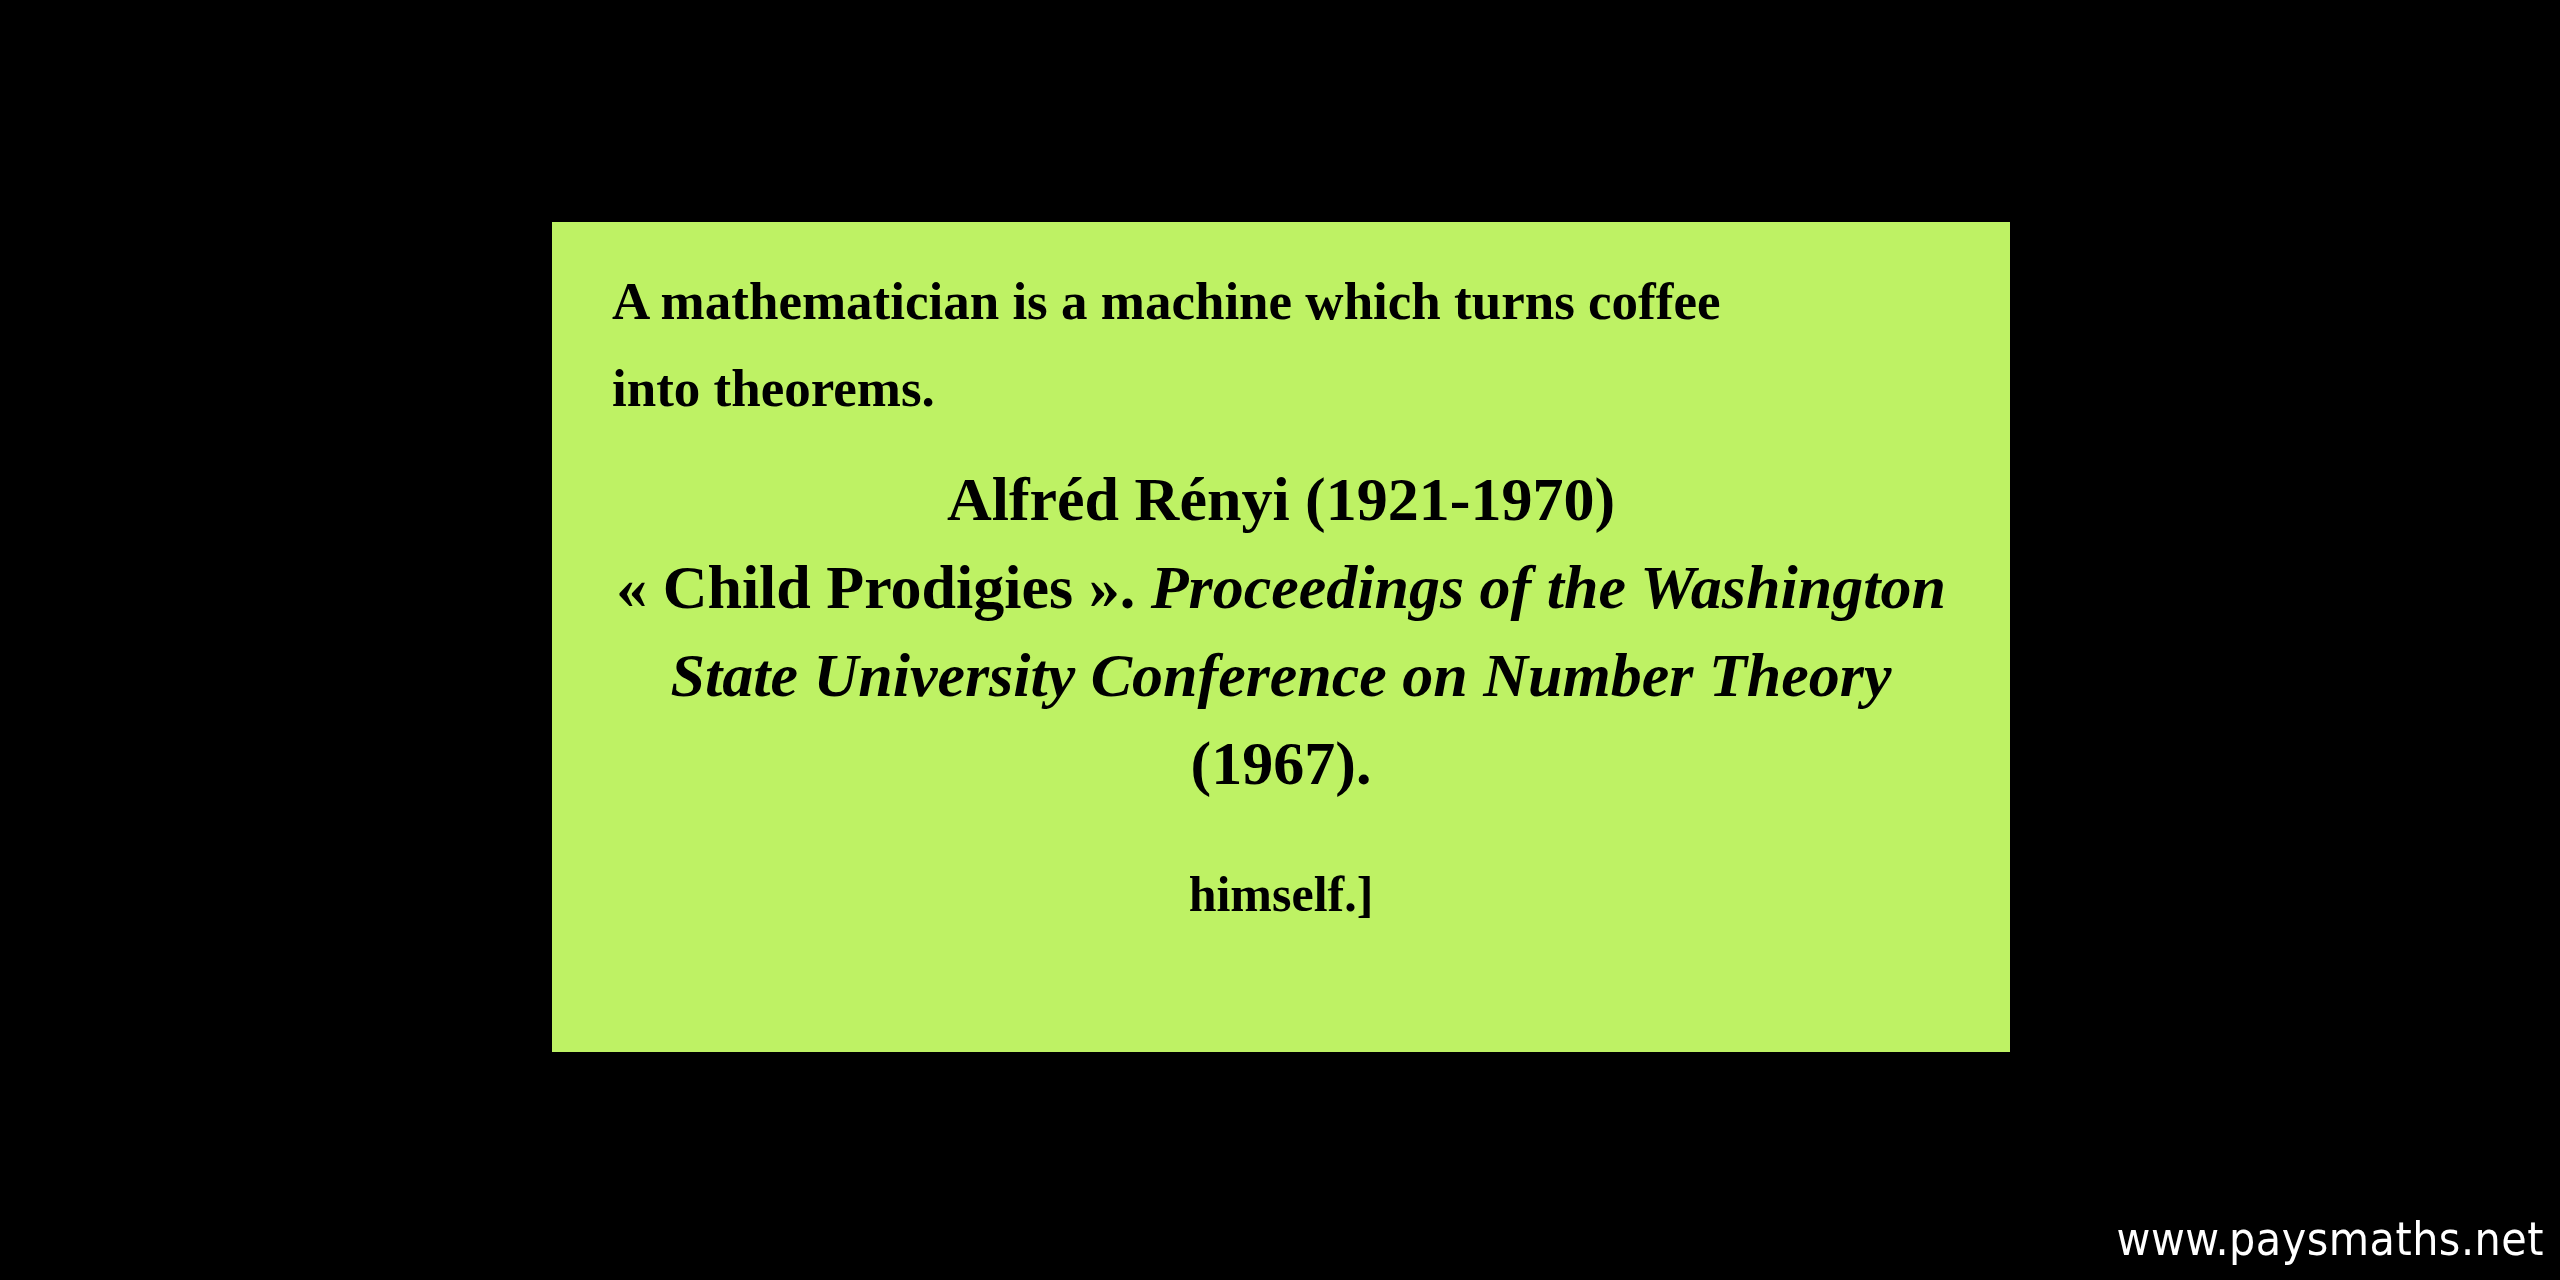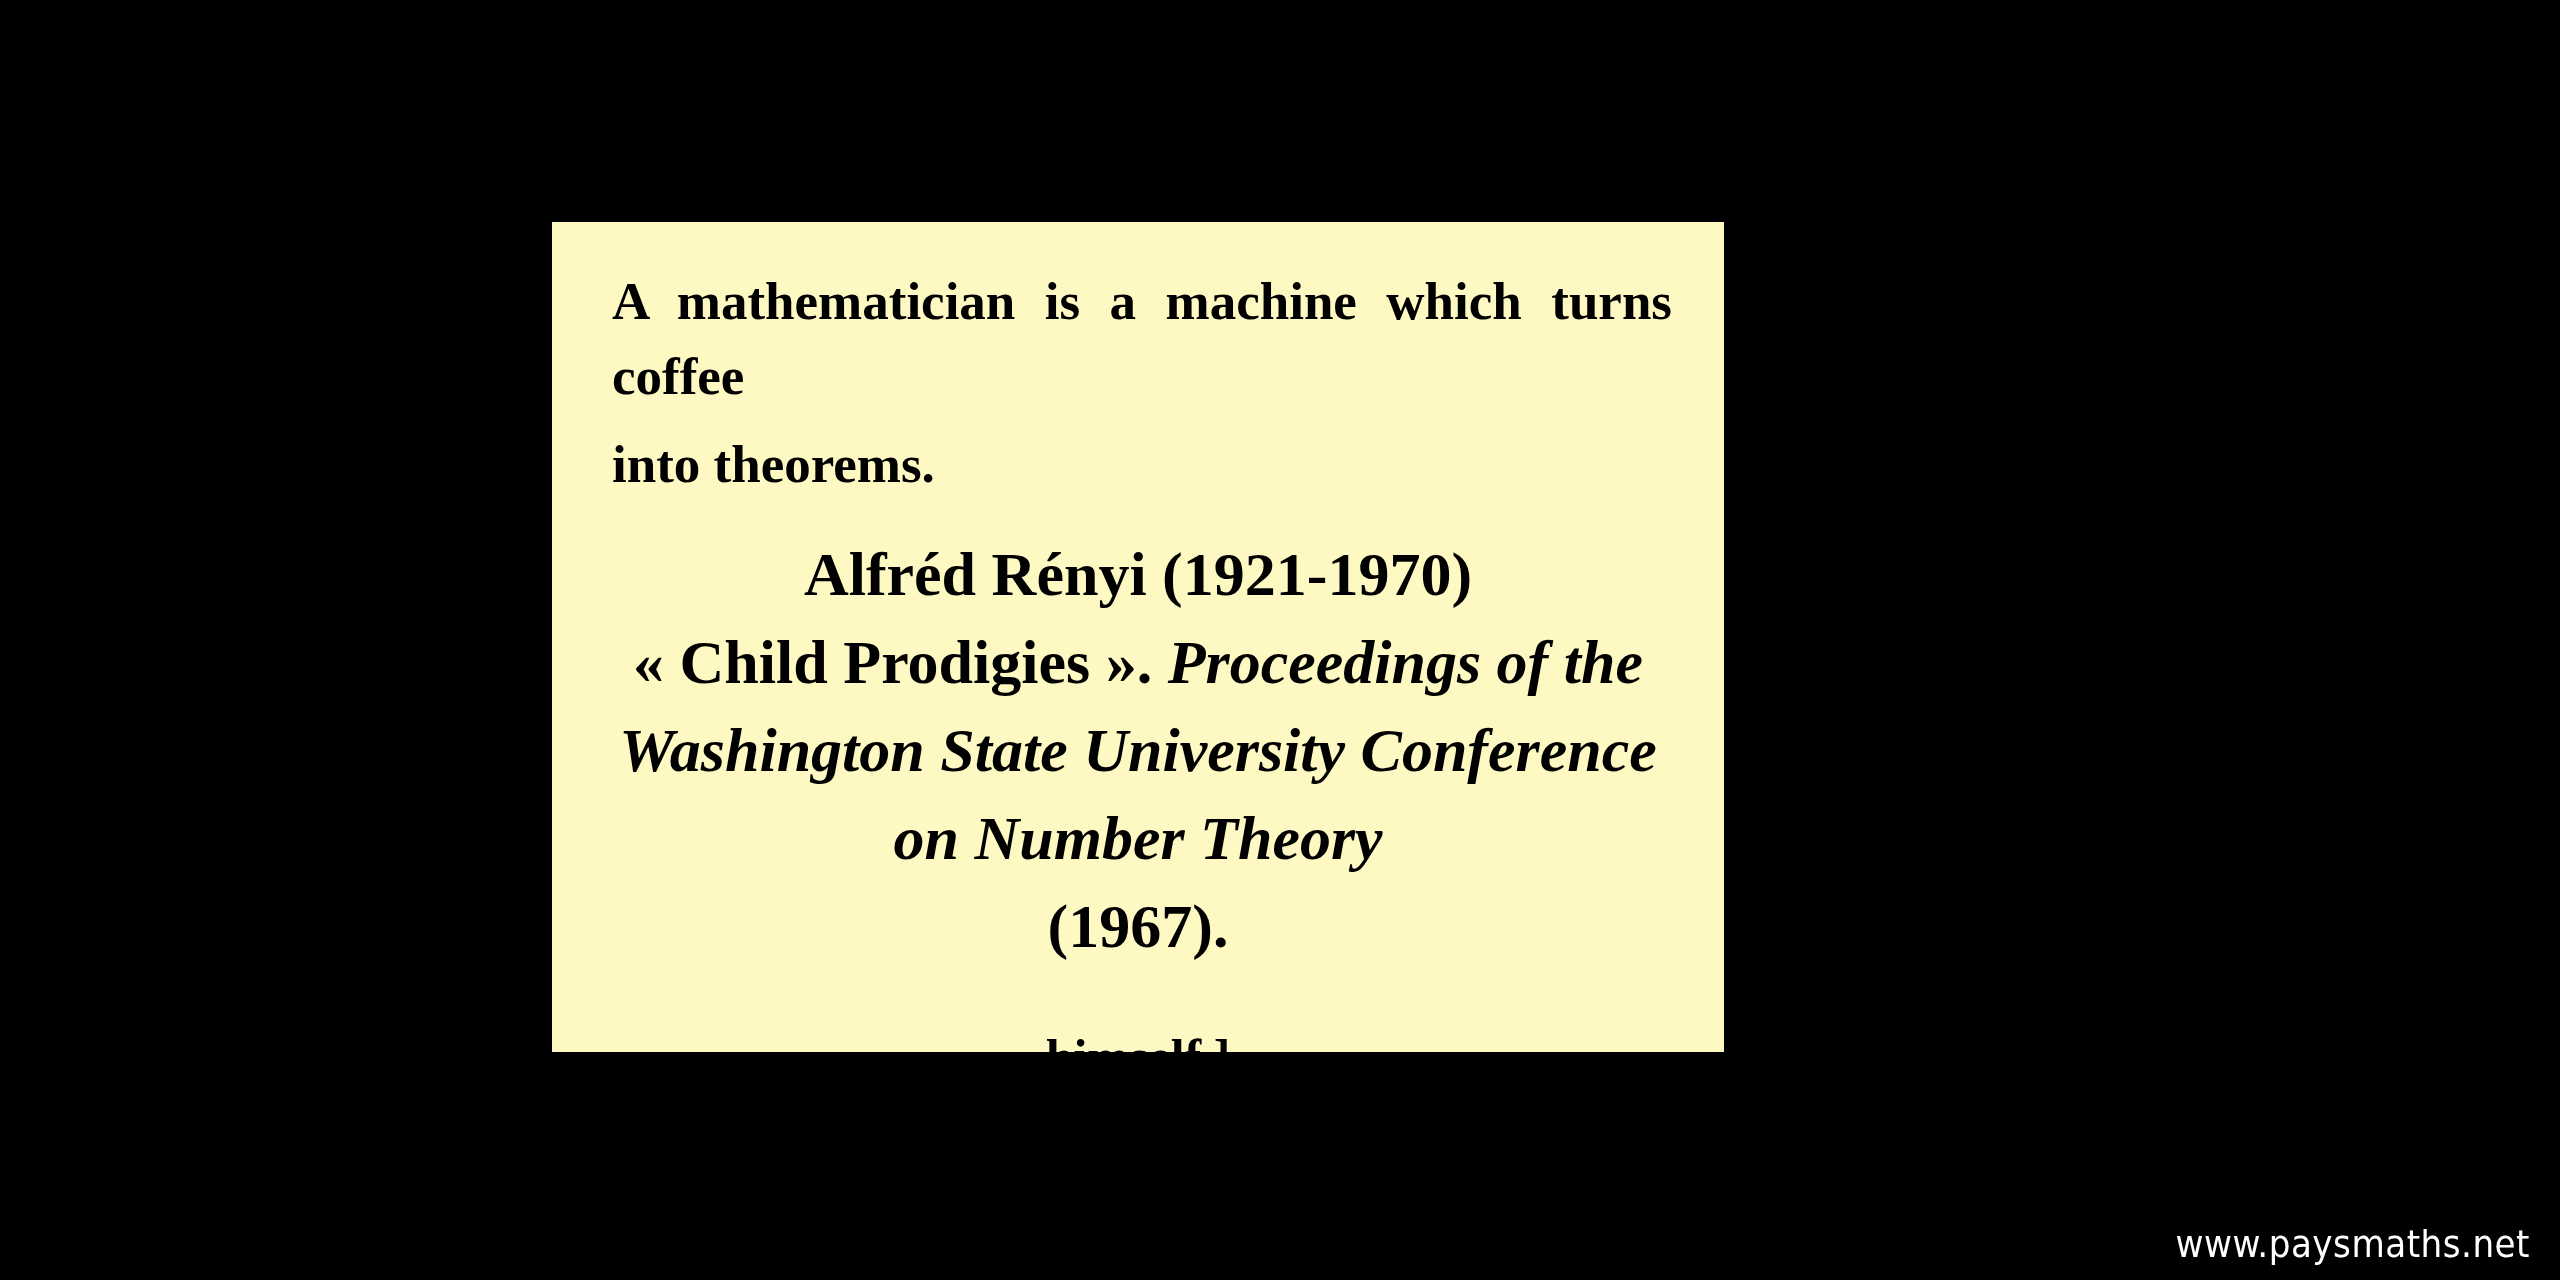--- a/index.html
+++ b/index.html
@@ -20,23 +20,23 @@
     position: absolute;
     inset: 0;
     background: #000000;
   }
 
   
   .quote-card {
     position: absolute;
     left: 552px;
     top: 222px;
-    width: 1172px;
+    width: 1458px;
     height: 830px;
-    background: #fef9c3;
+    background: #bef264;
     box-sizing: border-box;
     padding: 42px 46px 30px 46px;
   }
 
   .quote-body {
     font-family: "Liberation Serif", "DejaVu Serif", serif;
     font-weight: bold;
     color: #000000;
     font-size: 53px;
     line-height: 1.42;
@@ -74,25 +74,25 @@
     font-family: "Liberation Serif", "DejaVu Serif", serif;
     font-weight: bold;
     color: #000000;
     font-size: 50px;
     line-height: 1.42;
   }
 
   
   .watermark {
     position: absolute;
-    right: 30px;
+    right: 16px;
     bottom: 14px;
     color: #ffffff;
     font-family: "DejaVu Sans Condensed", "Liberation Sans", sans-serif;
-    font-size: 38px;
+    font-size: 46px;
     font-weight: normal;
     letter-spacing: 0.5px;
     white-space: nowrap;
   }
 </style>
 </head>
 <body>
 
 <div class="stage">
 

